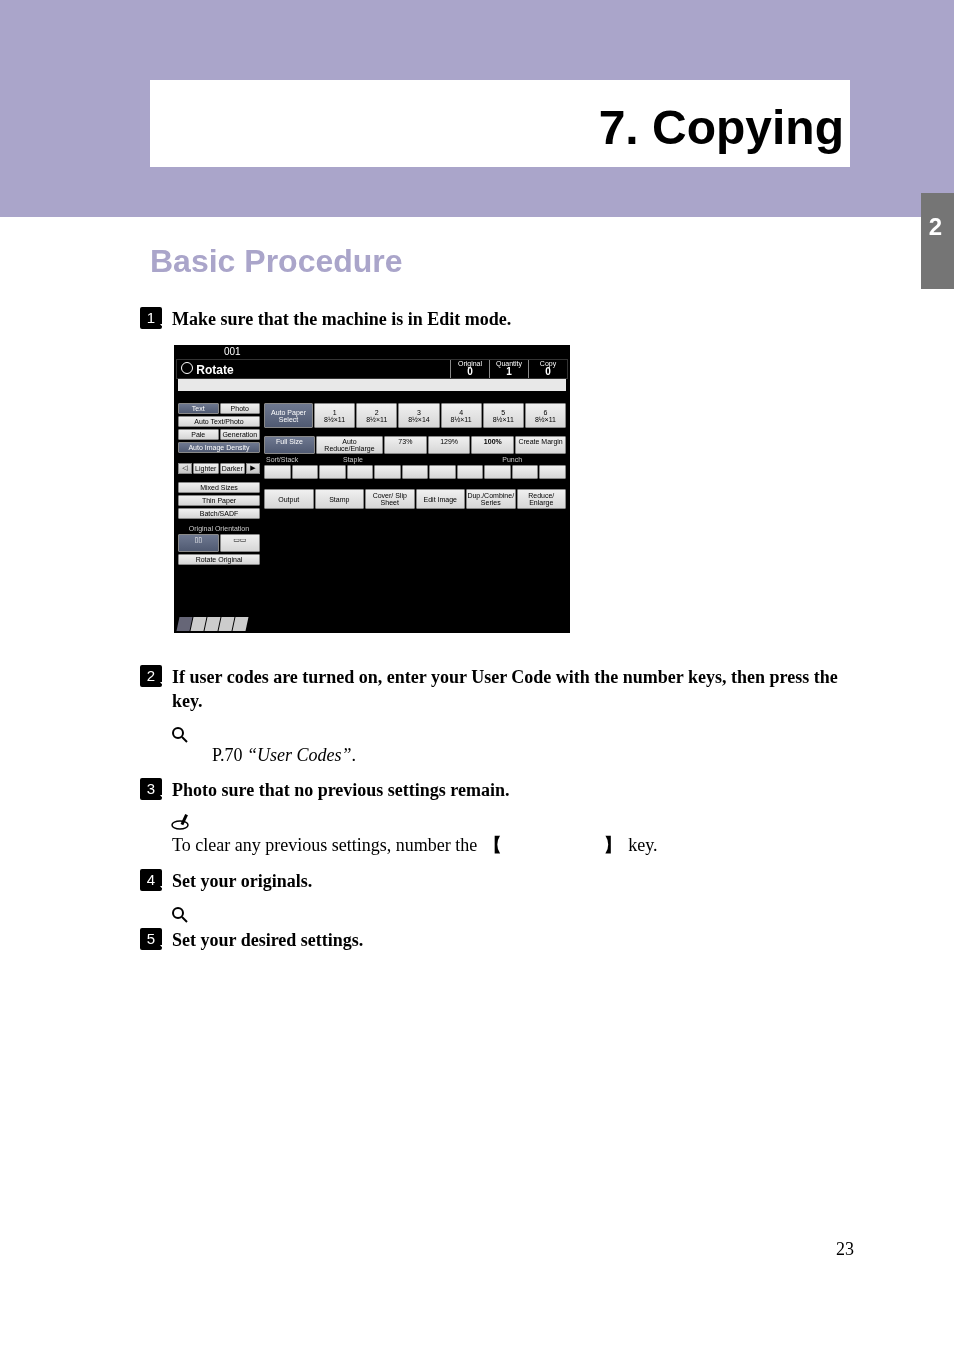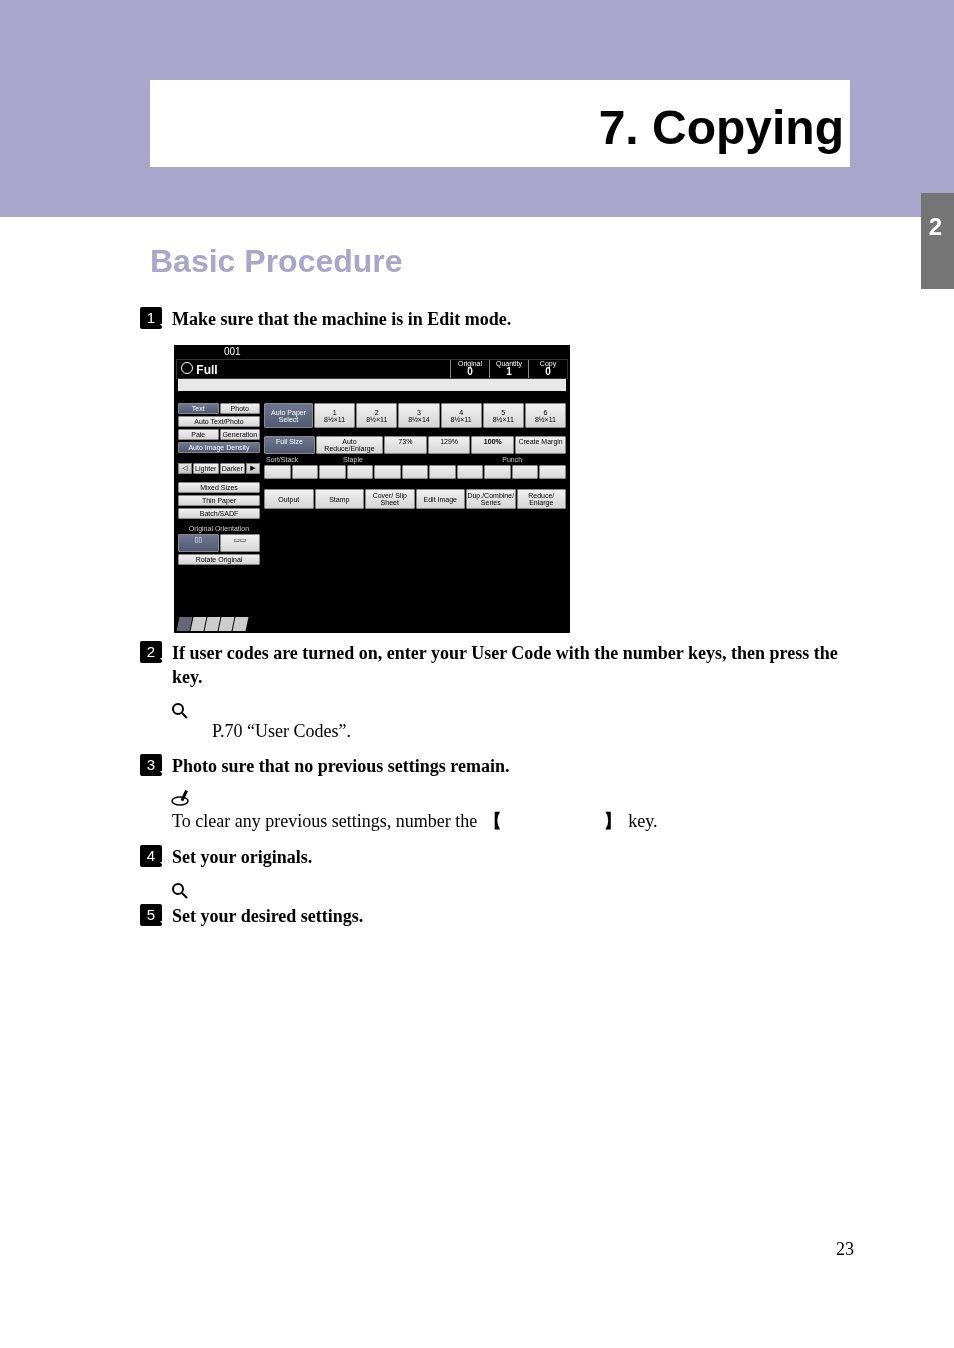--- a/index.html
+++ b/index.html
@@ -92,36 +92,37 @@
   .ref-icon, .note-icon {
     display: inline-block;
     vertical-align: middle;
   }
   .sub-line {
     margin: 2px 0 12px 72px;
     font-family: "Palatino Linotype", "Book Antiqua", serif;
     font-size: 18px;
   }
   .sub-line .quoted {
+    font-style: italic;
   }
   .note-line {
     margin: 2px 0 12px 32px;
     font-family: "Palatino Linotype", "Book Antiqua", serif;
     font-size: 18px;
   }
   .key-cap {
     display: inline-block;
     padding: 0 2px;
   }
   .bracket {
     font-weight: bold;
     font-size: 18px;
   }
   .screenshot {
-    margin: 14px 0 8px 34px;
+    margin: 14px 0 32px 34px;
     width: 396px;
     height: 288px;
     background: #000;
     position: relative;
     color: #ddd;
     font-family: Arial, sans-serif;
     font-size: 10px;
   }
   .ss-counter-bar {
     position: absolute;
@@ -337,21 +338,21 @@
     <div class="step-text">Make sure that the machine is in Edit mode.</div>
   </div>
 
   <div class="screenshot">
     <div class="ss-counter-bar">
       <span class="ss-counter">001</span>
     </div>
     <div class="ss-status-bar">
       <span class="ss-ready">
         <span class="dot"></span>
-        <span>Full</span>
+        <span>Rotate</span>
       </span>
       <span class="ss-top-right">
         <span class="ss-tr-cell">
           <span>Original</span>
           <span class="big">0</span>
         </span>
         <span class="ss-tr-cell">
           <span>Quantity</span>
           <span class="big">1</span>
         </span>

